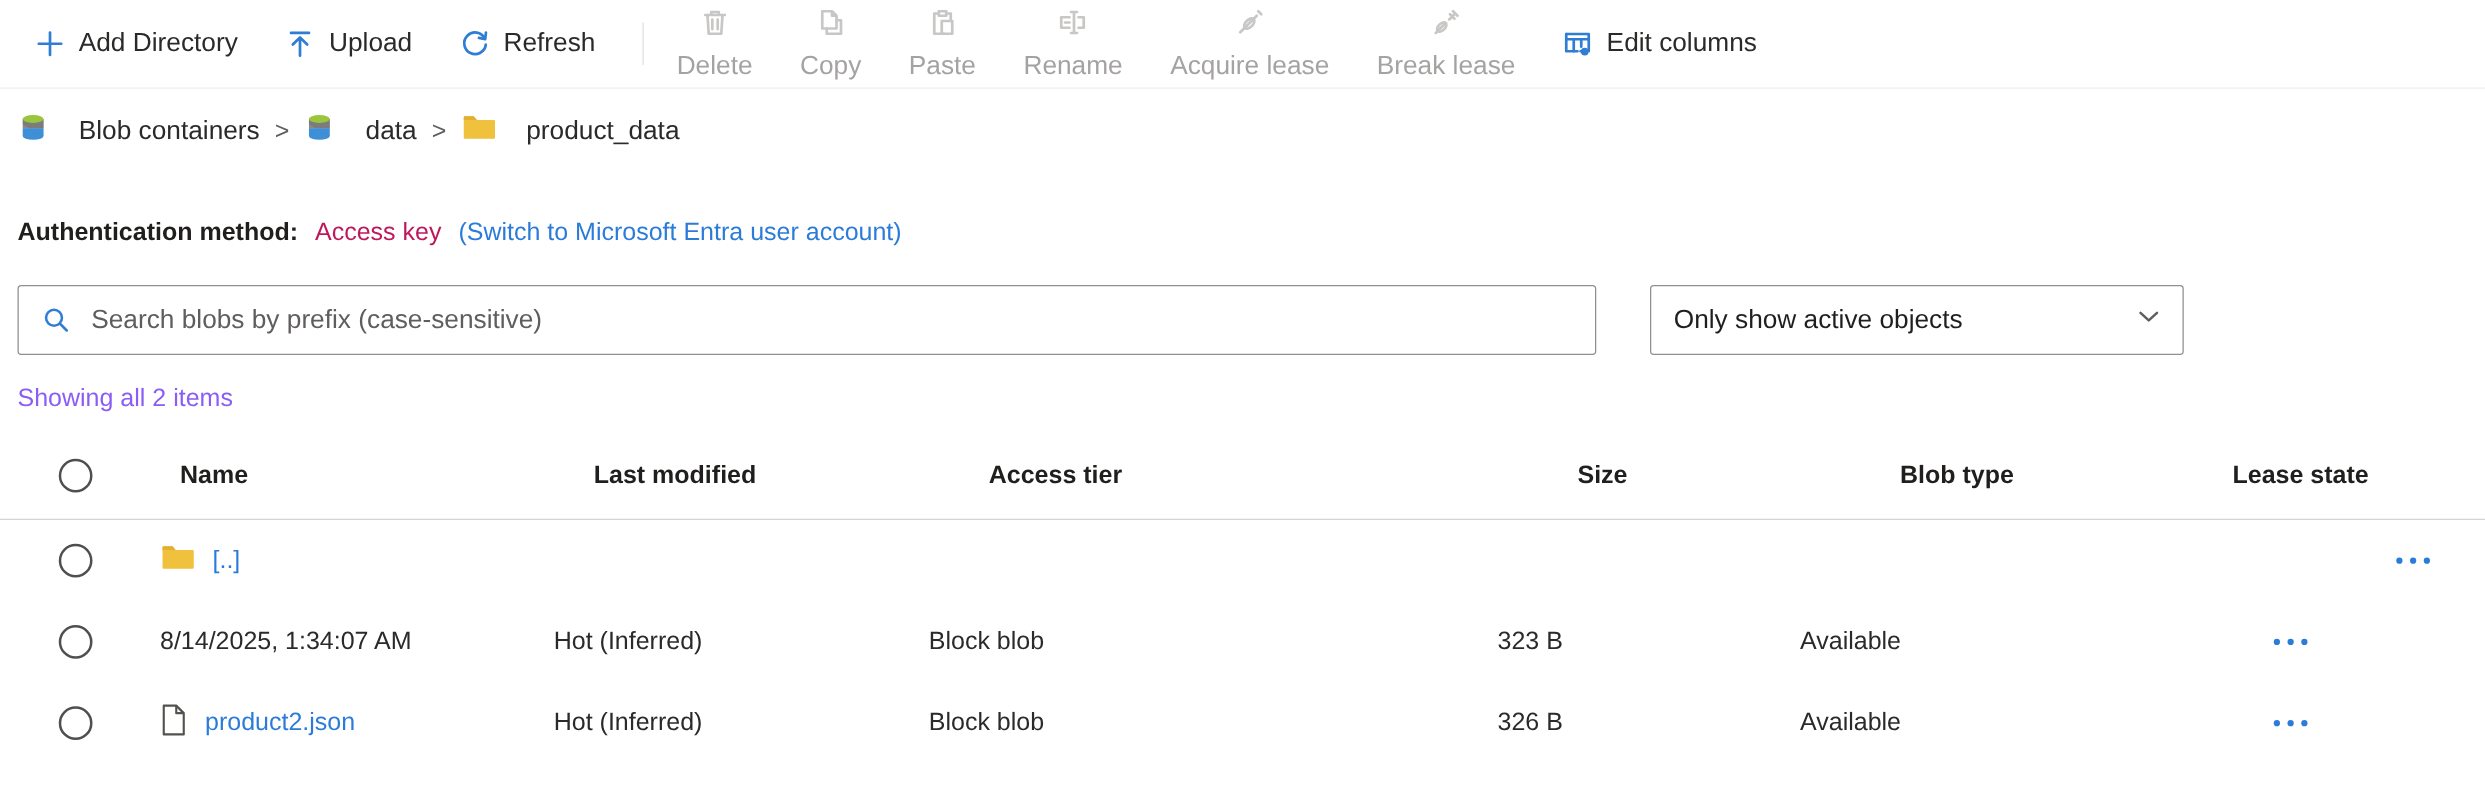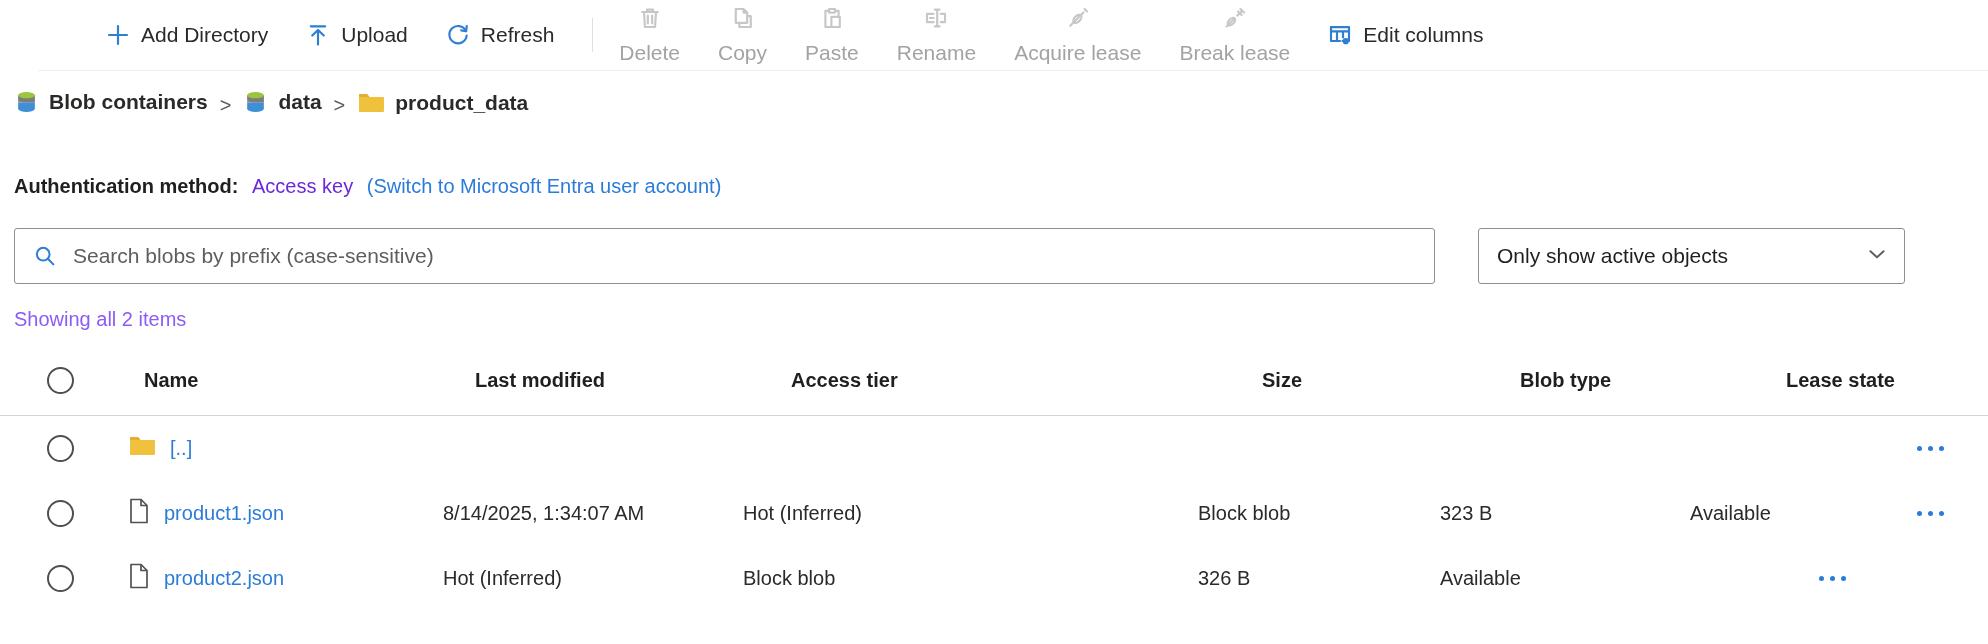--- a/index.html
+++ b/index.html
@@ -1,41 +1,41 @@
 <!DOCTYPE html>
 <html><head>
 <meta charset="utf-8">
 <style>
   html,body{margin:0;padding:0;background:#ffffff;}
   body{font-family:"Liberation Sans","DejaVu Sans",sans-serif;color:#2b2a29;}
   .page{position:relative;width:1988px;height:644px;background:#fff;overflow:hidden;}
 
   
-  .toolbar{display:flex;align-items:center;height:70px;padding-left:68px;border-bottom:1px solid #f0eeec;margin-left:38px;}
+  .toolbar{display:flex;align-items:center;height:70px;padding-left:28px;border-bottom:1px solid #f0eeec;}
   .tb-item{display:flex;align-items:center;gap:11px;margin-right:38px;font-size:21px;color:#2b2a29;cursor:pointer;white-space:nowrap;}
   .tb-item.disabled{color:#a5a3a1;cursor:default;flex-direction:column;}
   .tb-item .ic{display:flex;align-items:center;justify-content:center;width:24px;height:24px;}
   .tb-item svg{stroke:#2f7ed4;fill:none;stroke-width:1.8;stroke-linecap:round;stroke-linejoin:round;}
   .tb-item.disabled svg{stroke:#c9c7c5;}
   .tb-sep{width:1px;height:34px;background:#e1dfdd;margin:0 26px 0 0;}
 
   
   .breadcrumb{display:flex;align-items:center;height:36px;margin:16px 0 0 14px;font-size:21px;}
-  .bc-item{display:flex;gap:10px;cursor:pointer;font-weight:bold;}
+  .bc-item{display:flex;align-items:center;gap:24px;cursor:pointer;}
   .bc-sep{color:#605e5c;margin:0 12px;font-size:20px;}
 
   
   .auth{margin:52px 0 0 14px;font-size:20px;}
   .auth .lbl{font-weight:bold;color:#201f1e;}
-  .auth .val{color:#6d28d9;margin-left:8px;}
+  .auth .val{color:#be185d;margin-left:8px;}
   .auth .lnk{color:#2b7cd9;margin-left:8px;cursor:pointer;}
 
   
   .searchrow{display:flex;align-items:center;margin:30px 0 0 14px;}
-  .searchbox{display:flex;align-items:center;width:1421px;height:56px;border:1px solid #918f8d;border-radius:3px;box-sizing:border-box;background:#fff;}
+  .searchbox{display:flex;align-items:center;width:1263px;height:56px;border:1px solid #918f8d;border-radius:3px;box-sizing:border-box;background:#fff;}
   .searchbox .mag{margin:0 14px 0 18px;display:flex;}
   .searchbox input{flex:1;border:none;outline:none;font-size:21px;font-family:inherit;color:#201f1e;background:transparent;}
   .searchbox input::placeholder{color:#605e5c;opacity:1;}
   .filterbox{display:flex;align-items:center;justify-content:space-between;width:427px;height:56px;margin-left:43px;border:1px solid #918f8d;border-radius:3px;box-sizing:border-box;padding:0 16px 0 18px;font-size:21px;color:#201f1e;cursor:pointer;}
 
   
   .summary{margin:24px 0 0 14px;font-size:20px;color:#8b5cf6;}
 
   
   .grid{margin-top:14px;}
@@ -263,29 +263,20 @@
             <i></i>
             <i></i>
             <i></i>
           </div>
       </div>
 
       <div class="grid-row">
         <div>
             <div class="radio"></div>
           </div>
-        <div class="namecell">
-          <span>
-            <svg width="22" height="26" viewBox="0 0 22 26" fill="#ffffff" stroke="#54524f" stroke-width="1.7" stroke-linejoin="round">
-                <path d="M3 1.5 H13 L19 7.5 V24.5 H3 Z"></path>
-                <path d="M13 1.5 V7.5 H19" fill="none"></path>
-              </svg>
-          </span>
-          <span class="lnk">product1.json</span>
-        </div>
         <div>8/14/2025, 1:34:07 AM</div>
         <div>Hot (Inferred)</div>
         <div>Block blob</div>
         <div>323 B</div>
         <div>Available</div>
         <div class="menucell">
             <i></i>
             <i></i>
             <i></i>
           </div>

